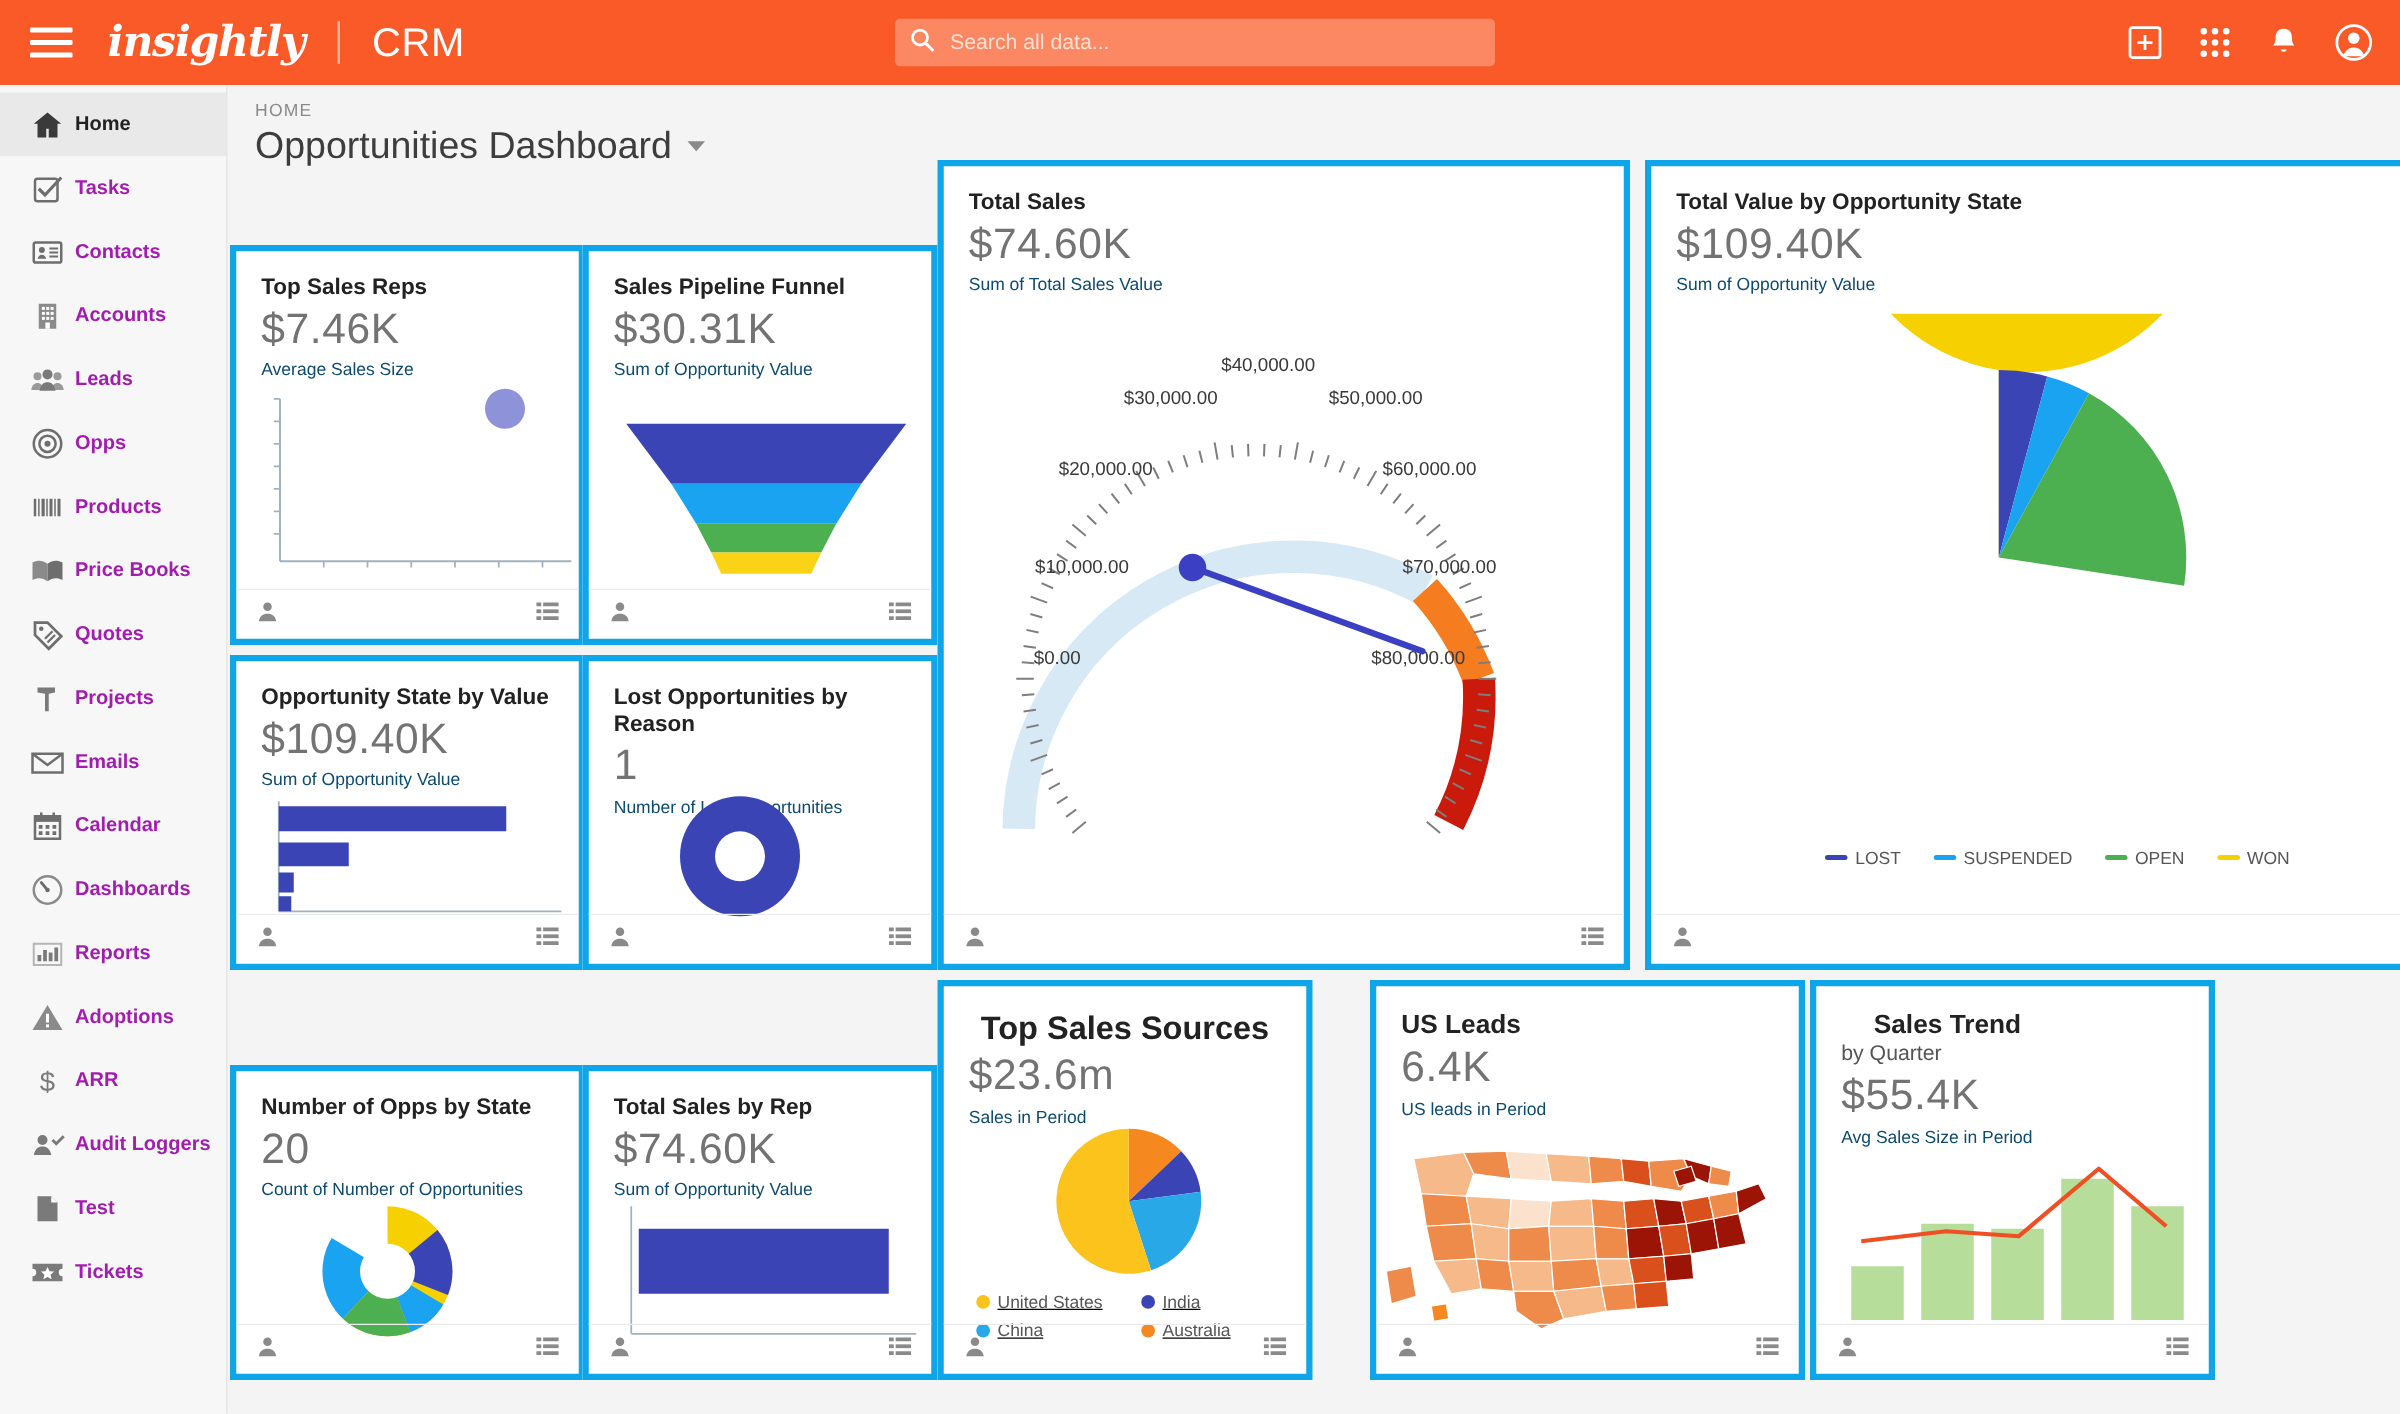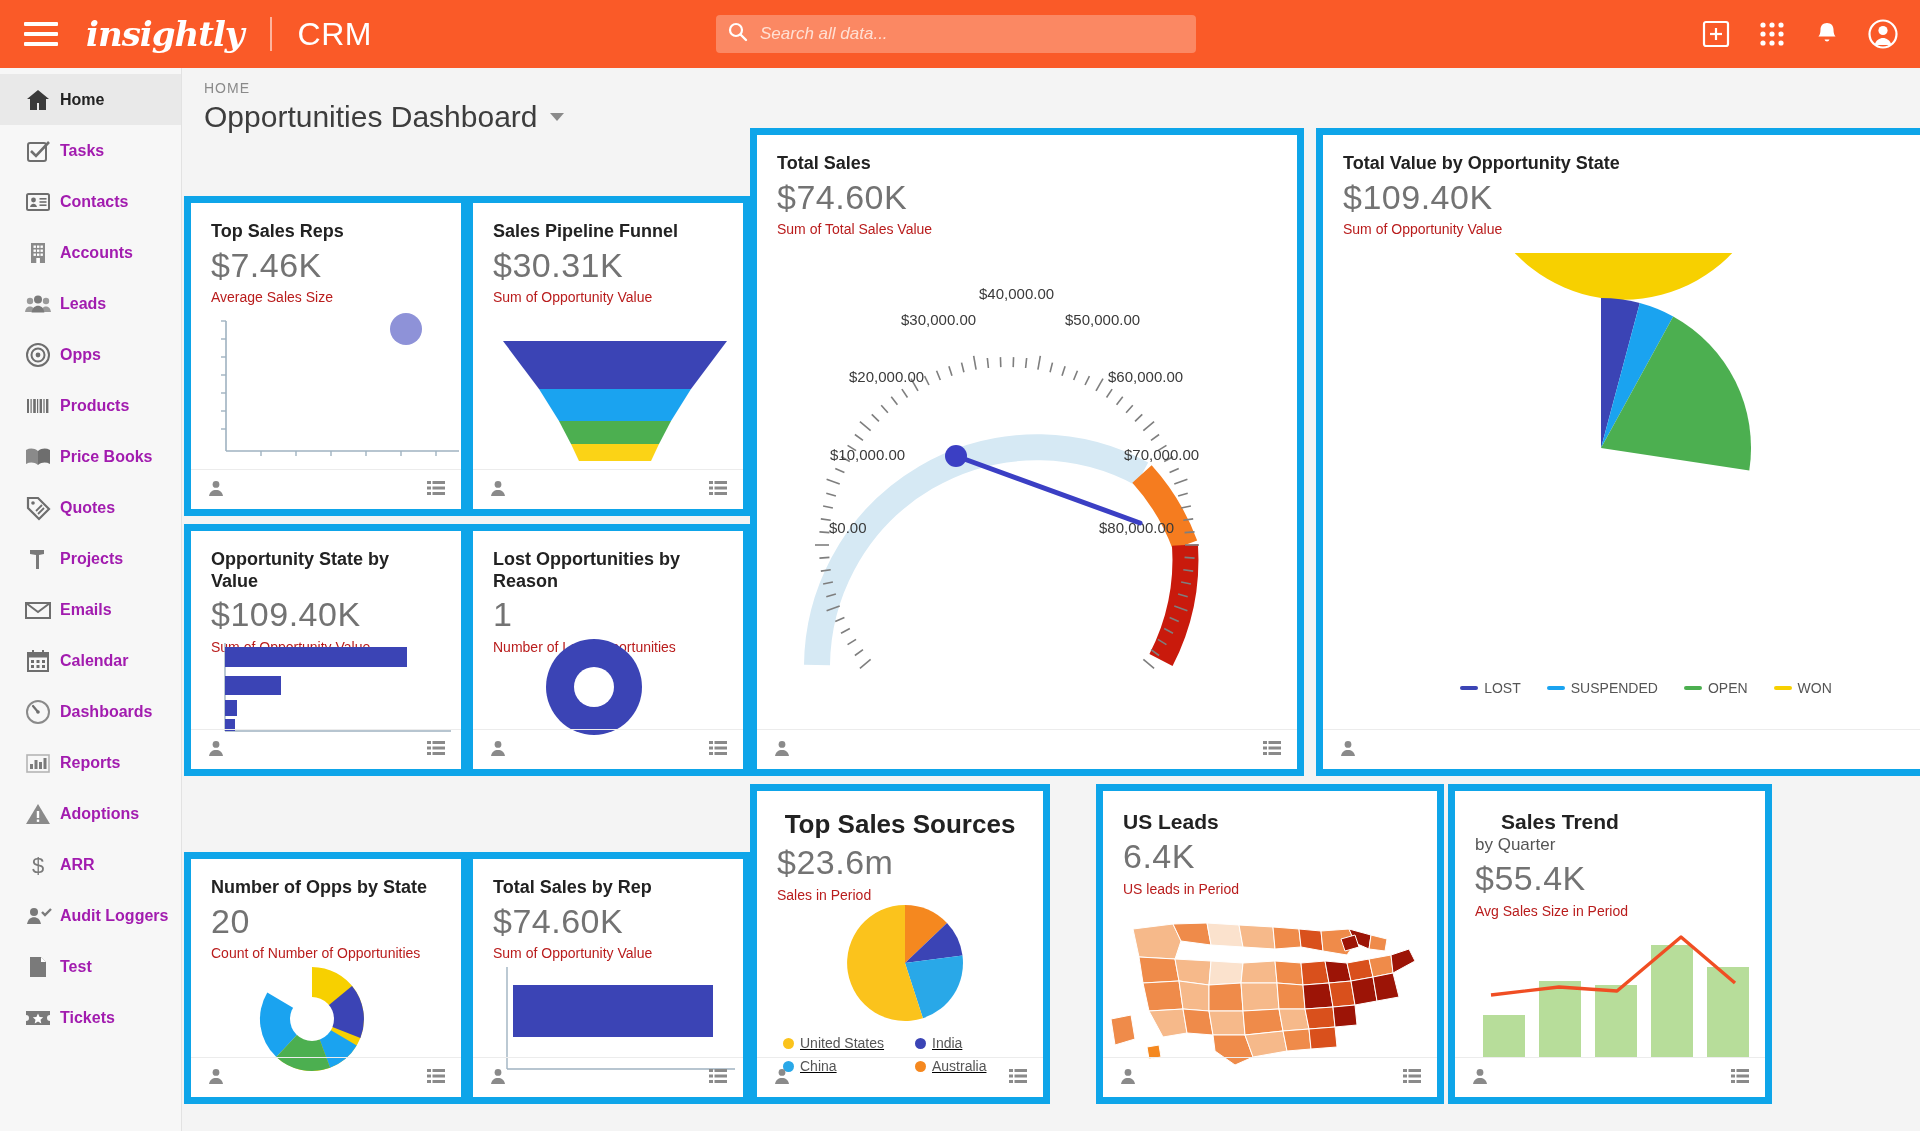--- a/index.html
+++ b/index.html
@@ -22,21 +22,21 @@
   .hamburger span { display: block; height: 4px; background: #fff; border-radius: 1px; }
   .logo { color: #fff; font-size: 34px; font-weight: bold; font-style: italic;
     font-family: "DejaVu Serif", serif; letter-spacing: -1px; }
   .logo-divider { width: 2px; height: 34px; background: rgba(255,255,255,.55); margin: 0 26px; }
   .logo-crm { color: #fff; font-size: 32px; font-weight: 400; letter-spacing: .5px; }
 
   .searchwrap { position: absolute; left: 716px; top: 15px; width: 480px; height: 38px;
     background: rgba(255,255,255,.28); border-radius: 4px; display: flex; align-items: center; }
   .searchwrap .mag { margin-left: 12px; margin-right: 12px; flex: 0 0 auto; }
   .searchwrap input { flex: 1; background: transparent; border: none; outline: none;
-    color: #fff; font-size: 17px; font-family: "Liberation Sans", sans-serif; font-style: italic; }
+    color: #fff; font-size: 17px; font-family: "Liberation Sans", sans-serif; }
   .searchwrap input::placeholder { color: #ffe0d4; }
 
   .topright { position: absolute; right: 22px; top: 0; height: 68px; display: flex; align-items: center; gap: 28px; }
   .topright .ticon { cursor: pointer; display: flex; align-items: center; justify-content: center; }
 
   
   .sidebar { position: absolute; top: 68px; left: 0; width: 182px; height: 1063px;
     background: #f7f7f7; border-right: 1px solid #e2e2e2; padding-top: 6px; overflow: hidden; }
   .nav-item { height: 51px; display: flex; align-items: center; padding-left: 16px; cursor: pointer; }
   .nav-item.active { background: #e9e9e9; }
@@ -51,26 +51,26 @@
   .dashtitle { font-size: 30px; color: #3d3d3d; font-weight: 400; }
   .caret { margin-left: 12px; width: 0; height: 0; border-left: 7px solid transparent;
     border-right: 7px solid transparent; border-top: 8px solid #8a8a8a; cursor: pointer; }
   .actions-btn { position: absolute; right: 20px; top: 76px; width: 92px; height: 34px;
     border: 1px solid #c9c9c9; background: #fff; border-radius: 3px; font-size: 15px; color: #444;
     display: flex; align-items: center; justify-content: center; gap: 8px; cursor: pointer; }
   .actions-btn .ac { width: 0; height: 0; border-left: 5px solid transparent;
     border-right: 5px solid transparent; border-top: 6px solid #555; }
 
   
-  .card { position: absolute; background: #fff; border: 7px solid #0ea5e9; }
+  .card { position: absolute; background: #fff; border: 5px solid #0ea5e9; }
   .card-body { padding: 18px 20px 0 20px; }
   .card-title { font-size: 18px; font-weight: bold; color: #222; line-height: 1.2; }
   .card-sub { font-size: 17px; color: #555; font-weight: 400; line-height: 1.3; }
   .card-big { font-size: 34px; color: #737373; font-weight: 300; line-height: 1.35; letter-spacing: .5px; }
-  .card-cap { font-size: 14px; color: #b91c1c; line-height: 1.4; }
+  .card-cap { font-size: 14px; color: #0c4a6e; line-height: 1.4; }
   .card-foot { position: absolute; left: 0; right: 0; bottom: 0; height: 40px;
     border-top: 1px solid #ececec; display: flex; align-items: center;
     justify-content: space-between; padding: 0 16px; }
   .chartarea { position: absolute; left: 0; right: 0; }
   .lgd { display: flex; align-items: center; gap: 6px; font-size: 14px; color: #555; }
   .lgd .dash { width: 18px; height: 4px; border-radius: 2px; }
   .lgd .dot { width: 11px; height: 11px; border-radius: 50%; }
 </style>
 </head>
 <body>

